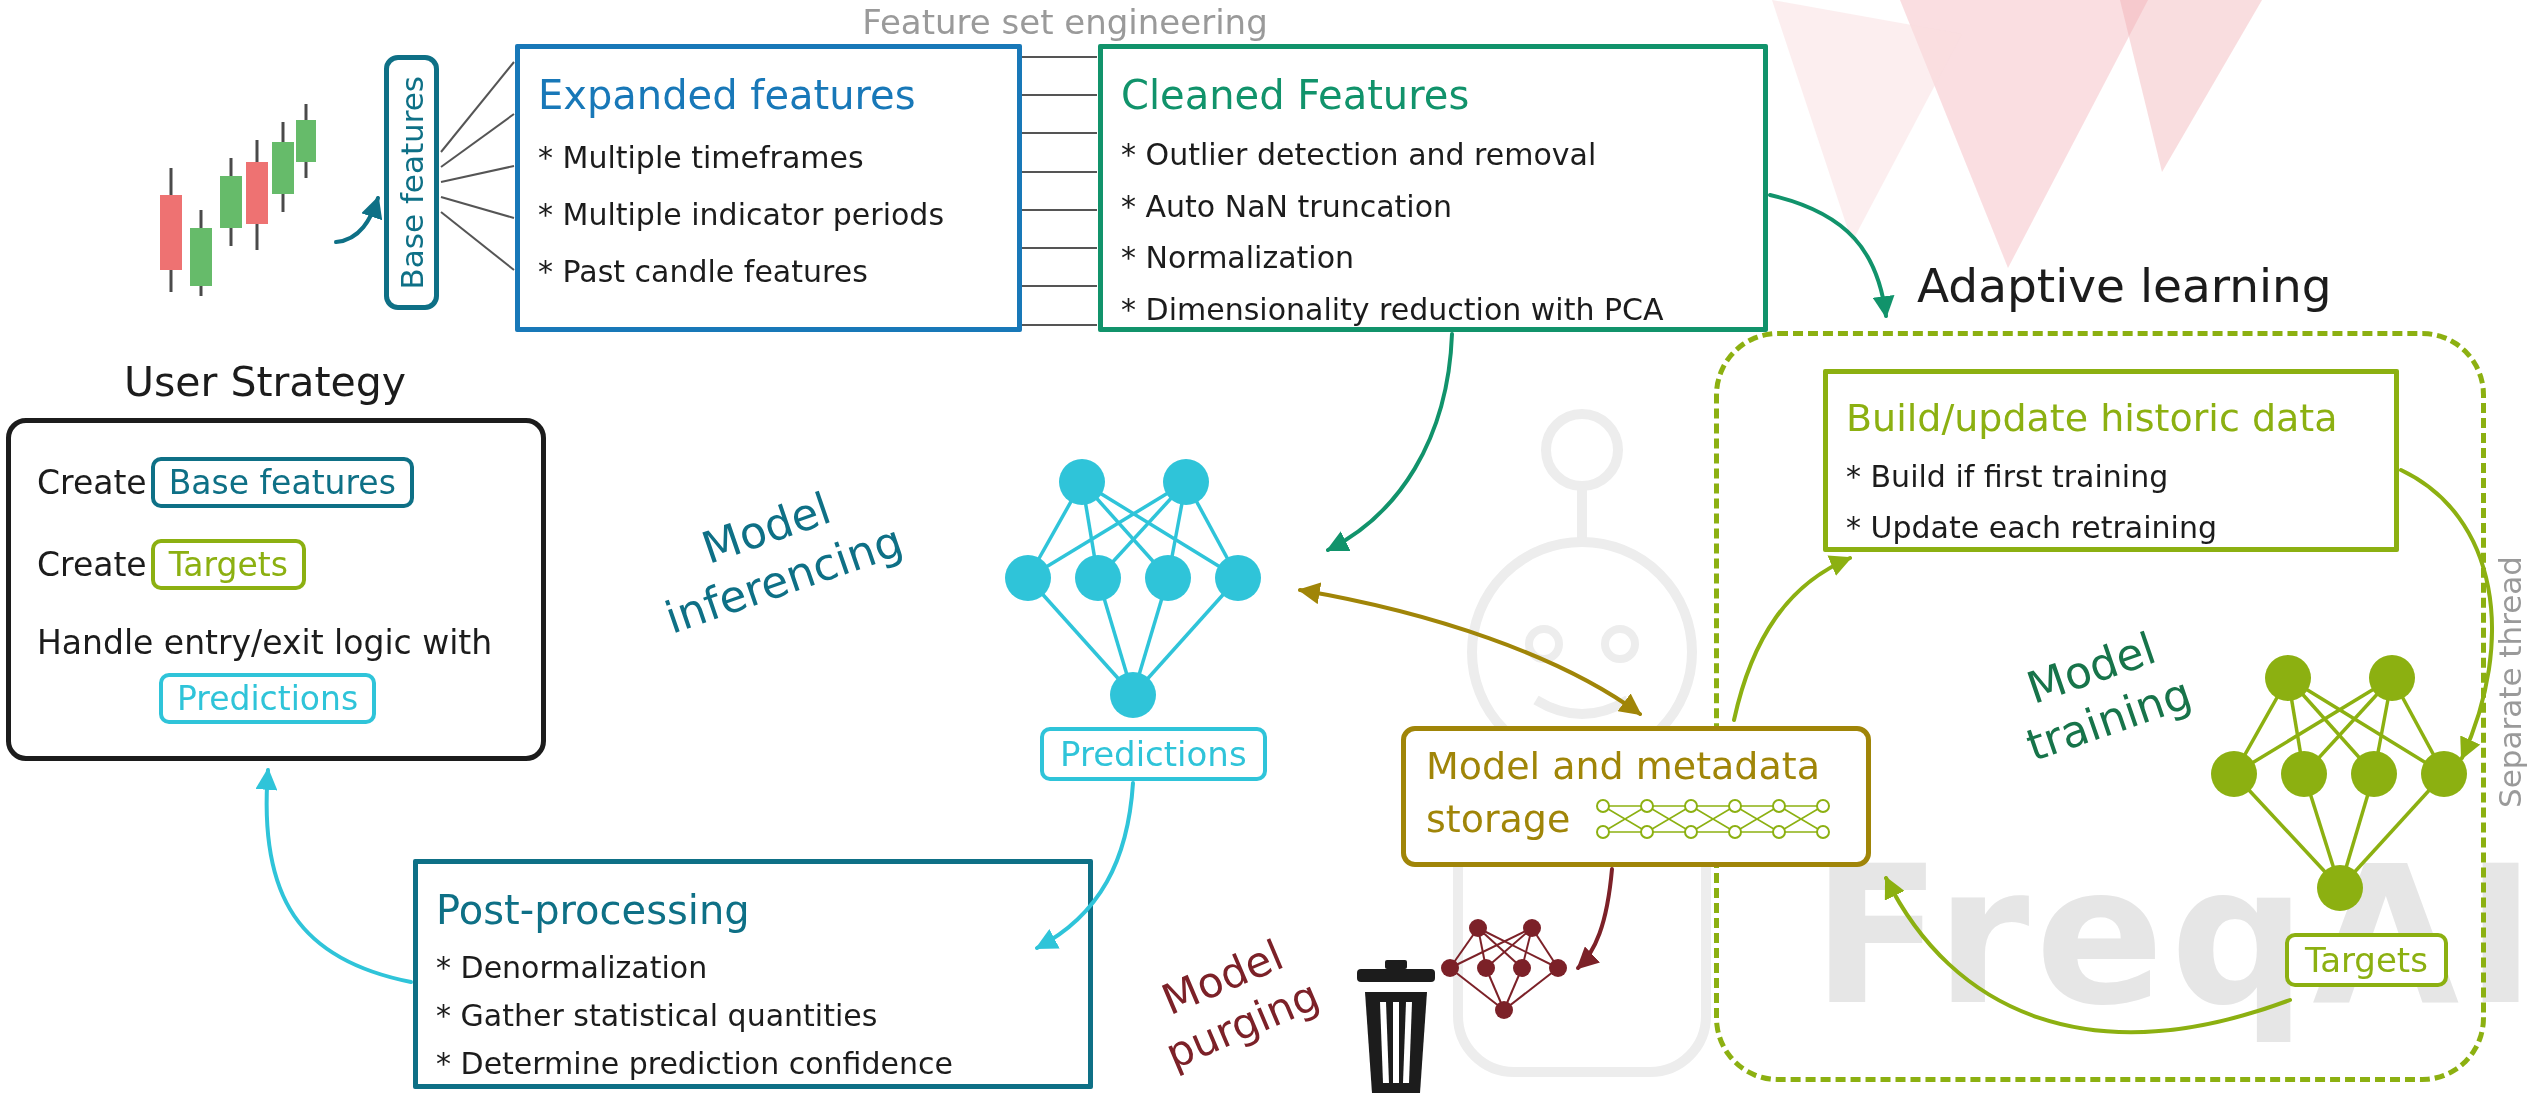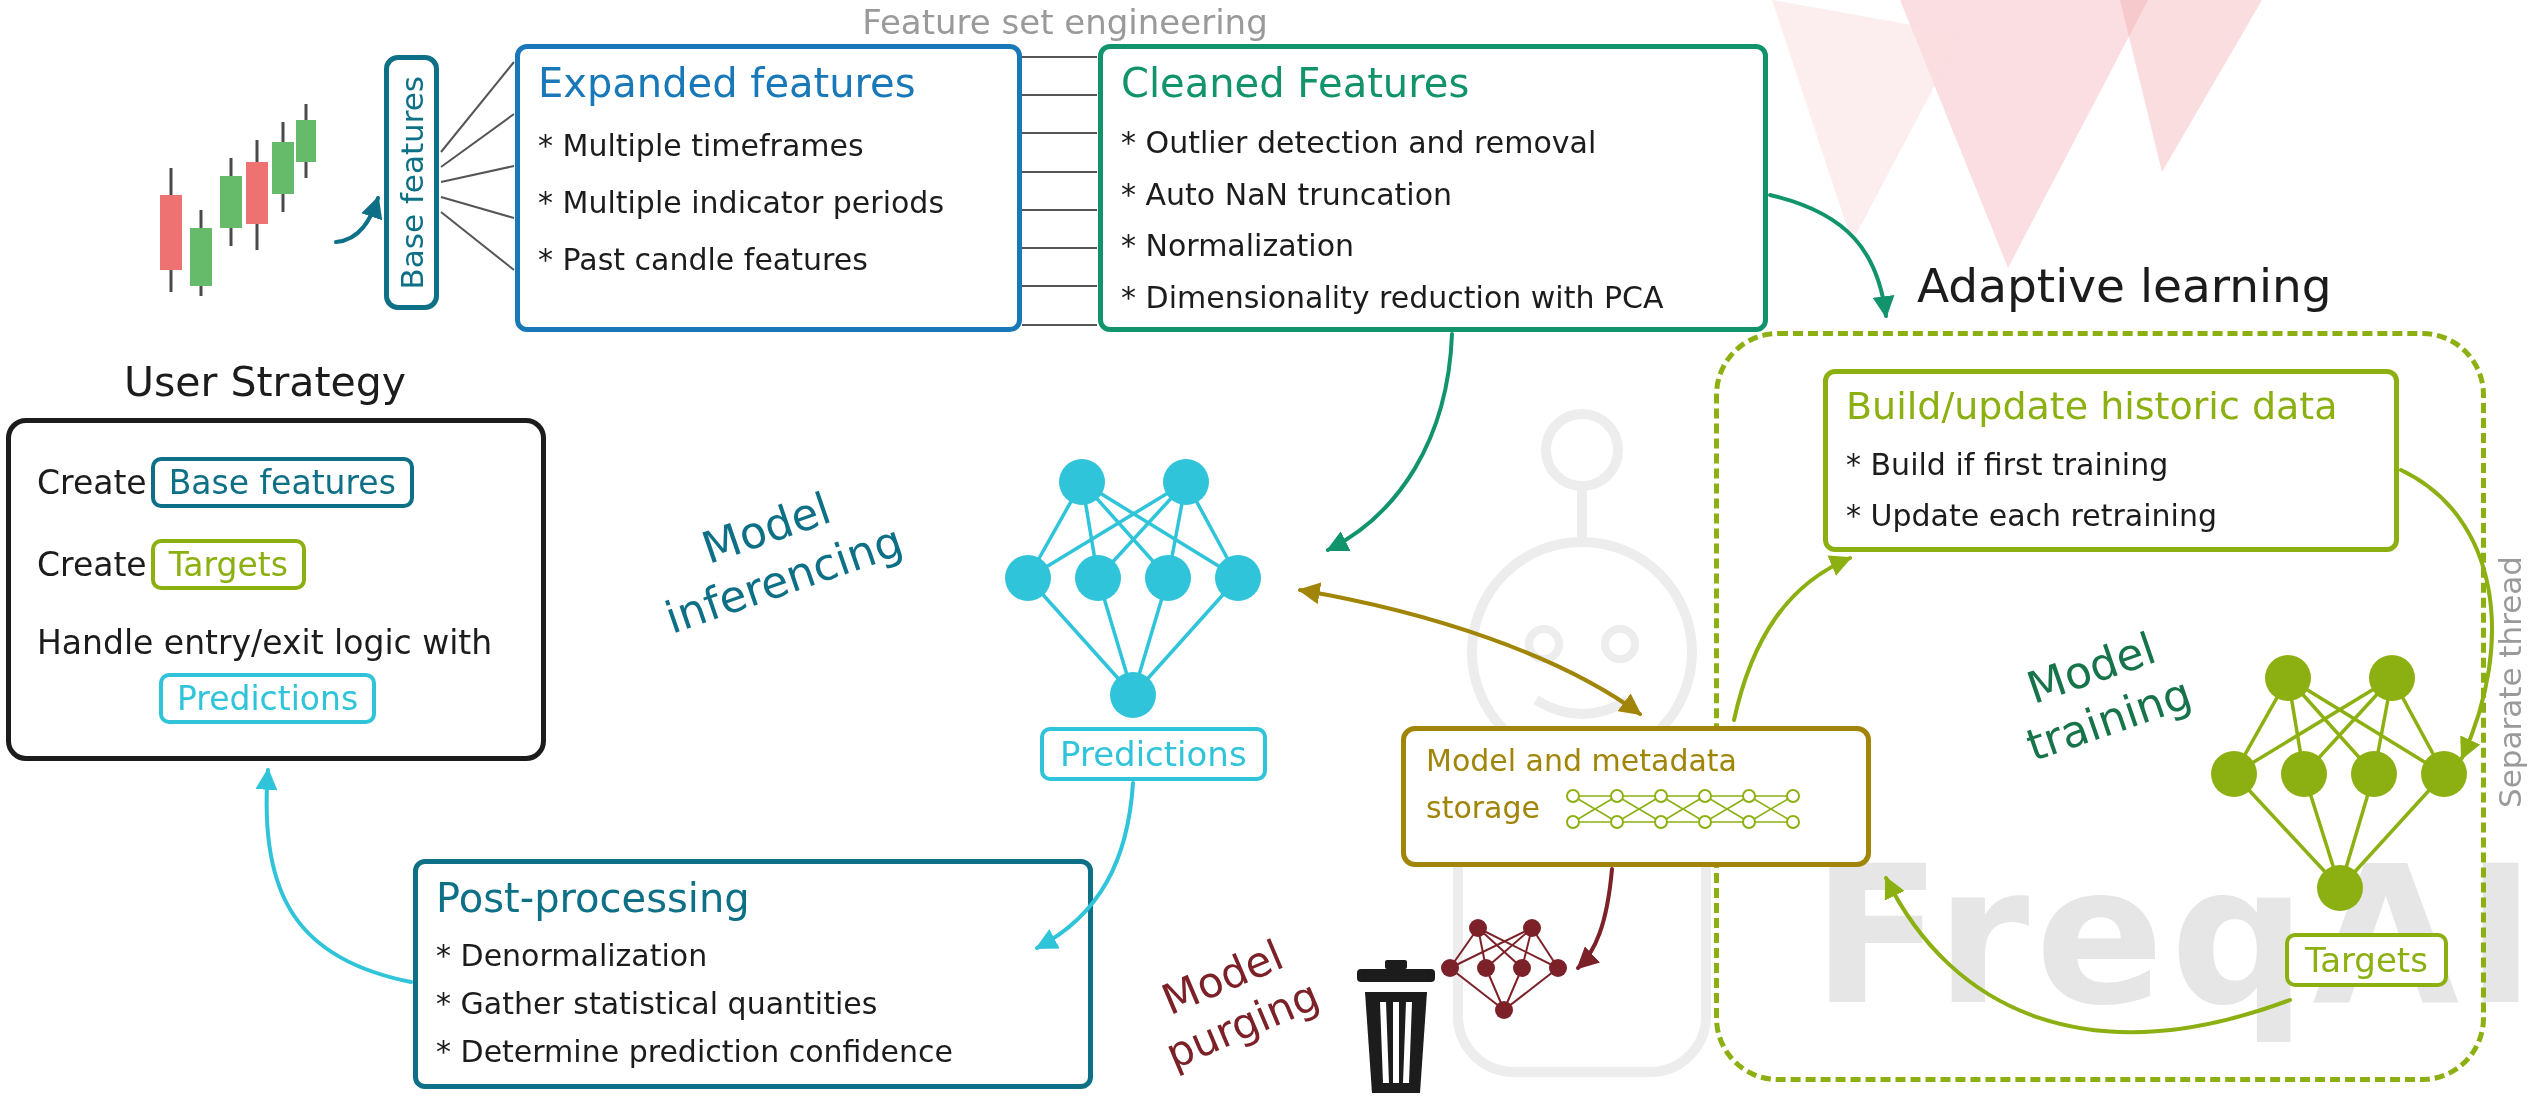--- a/index.html
+++ b/index.html
@@ -8,21 +8,21 @@
     --gray:#9a9a9a; --ink:#1c1c1c; --watermark-gray:#e6e6e6;
   }
   *{margin:0;padding:0;box-sizing:border-box}
   body{background:#fff;font-family:"DejaVu Sans","Liberation Sans",sans-serif;color:var(--ink)}
   #canvas{position:relative;width:2539px;height:1104px;overflow:hidden;background:#fff}
 
   .wm{position:absolute;left:0;top:0;z-index:0}
   .ui{position:absolute;z-index:10}
   .overlay{position:absolute;left:0;top:0;z-index:30;pointer-events:none}
 
-  .box{background:#fff;border:5px solid;border-radius:12px;padding:8px 18px}
+  .box{background:#fff;border:5px solid;border-radius:2px;padding:20px 18px}
   .title{font-size:40px;line-height:1.3;margin-bottom:8px;white-space:nowrap}
   .item{font-size:30px;white-space:nowrap}
   .c-blue{color:var(--blue)} .c-green{color:var(--green)} .c-teal{color:var(--teal)}
   .c-olive{color:var(--olive)}
 
   .chip{display:inline-block;background:#fff;border:4px solid;border-radius:10px;padding:2px 14px;font-size:33px;white-space:nowrap}
   .chip-teal{color:var(--teal);border-color:var(--teal)}
   .chip-olive{color:var(--olive);border-color:var(--olive)}
   .chip-cyan{color:var(--cyan);border-color:var(--cyan)}
 
@@ -38,21 +38,21 @@
   #cleaned-box .item{line-height:1.72}
 
   #us-title{left:95px;top:358px;width:340px;text-align:center;font-size:41px}
   #user-box{left:6px;top:418px;width:540px;height:343px;border-color:var(--ink);border-radius:20px;padding:0}
   .us-row{position:absolute;left:26px;display:flex;align-items:center;gap:4px;font-size:33px;white-space:nowrap}
   #us-row1{top:34px} #us-row2{top:116px} #us-row3{top:200px} #us-row4{left:148px;top:250px}
 
   #model-inf{left:630px;top:500px;width:290px;color:var(--teal);transform:rotate(-19deg)}
   #predictions-chip{left:1040px;top:727px;font-size:34px;padding:3px 16px}
   #storage-box{left:1401px;top:726px;width:470px;height:141px;border-color:var(--dark-yellow);border-radius:14px;padding:10px 20px}
-  .storage-line{font-size:30px;color:var(--dark-yellow);display:flex;align-items:center;gap:18px;white-space:nowrap;line-height:1.35}
+  .storage-line{font-size:38px;color:var(--dark-yellow);display:flex;align-items:center;gap:18px;white-space:nowrap;line-height:1.35}
   #post-box{left:413px;top:859px;width:680px;height:230px;border-color:var(--teal)}
   #post-box .item{line-height:1.6}
   #model-purge{left:1115px;top:950px;width:235px;color:var(--dark-red);transform:rotate(-23deg);font-size:42px}
 
   #adaptive-title{left:1917px;top:258px;font-size:47px;white-space:nowrap}
   #dashed-box{position:absolute;left:1714px;top:331px;width:772px;height:751px;border:5px dashed var(--olive);border-radius:64px;z-index:10}
   #build-box{left:1823px;top:369px;width:576px;height:183px;border-color:var(--olive)}
   #build-box .title{font-size:38px}
   #build-box .item{line-height:1.7}
   #model-train{left:1975px;top:640px;width:250px;color:var(--dark-green);transform:rotate(-19deg)}

